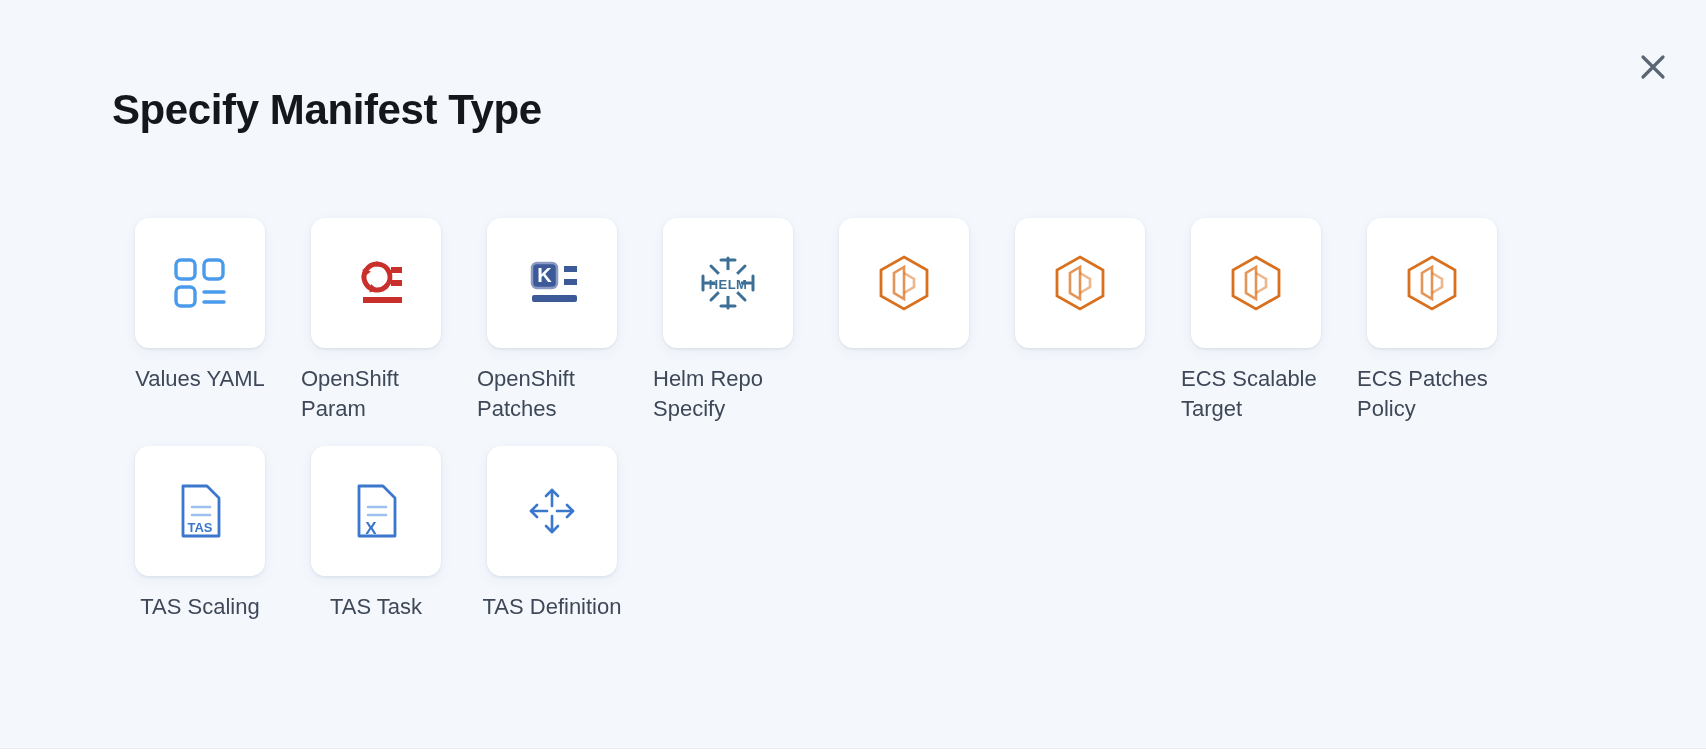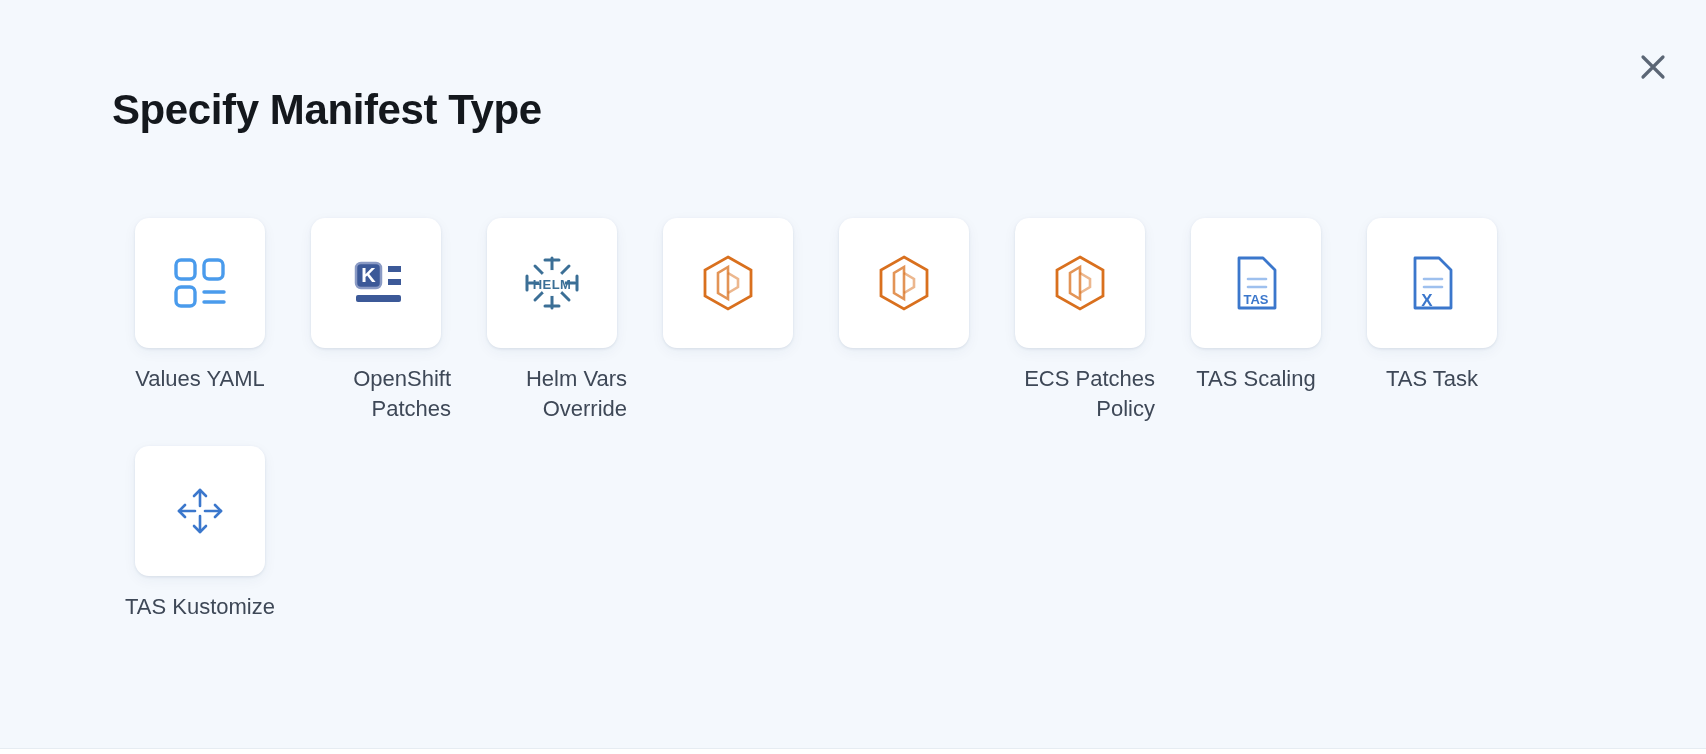--- a/index.html
+++ b/index.html
@@ -95,21 +95,21 @@
     justify-content: center;
     cursor: pointer;
     box-sizing: border-box;
   }
 
   .tile-label {
     margin-top: 16px;
     font-size: 22px;
     line-height: 30px;
     color: #3e4857;
-    text-align: right;
+    text-align: left;
     max-width: 150px;
     word-wrap: break-word;
     font-weight: 400;
   }
 
   .icon-wrap {
     width: 64px;
     height: 64px;
     display: flex;
     align-items: center;
@@ -137,20 +137,36 @@
             <svg width="58" height="58" viewBox="0 0 58 58" fill="none">
         <rect x="5" y="6" width="19" height="19" rx="5" stroke="#4a9bec" stroke-width="3.4"></rect>
         <rect x="33" y="6" width="19" height="19" rx="5" stroke="#4a9bec" stroke-width="3.4"></rect>
         <rect x="5" y="33" width="19" height="19" rx="5" stroke="#4a9bec" stroke-width="3.4"></rect>
         <line x1="33" y1="38" x2="53" y2="38" stroke="#4a9bec" stroke-width="3.4" stroke-linecap="round"></line>
         <line x1="33" y1="48" x2="53" y2="48" stroke="#4a9bec" stroke-width="3.4" stroke-linecap="round"></line>
       </svg>
           </span>
         </div>
         <div class="tile-label">Values YAML</div>
+      </div>
+      <div class="cell">
+        <div class="tile">
+          <span class="icon-wrap">
+            <svg width="58" height="58" viewBox="0 0 58 58" fill="none">
+        <path d="M30 10 a13 13 0 1 0 9.2 22.2" stroke="#c9302c" stroke-width="5" fill="none" stroke-linecap="round"></path>
+        <path d="M30 10 a13 13 0 0 1 9.2 22.2" stroke="#c9302c" stroke-width="5" fill="none" stroke-linecap="round"></path>
+        <path d="M17 23 l-1.5 -8 l8.5 2.5 z" fill="#c9302c"></path>
+        <path d="M31 36 l-8.5 2.5 l1.5 -8.5 z" fill="#c9302c"></path>
+        <rect x="44" y="13" width="11" height="6" fill="#c9302c"></rect>
+        <rect x="44" y="26" width="11" height="6" fill="#c9302c"></rect>
+        <rect x="16" y="43" width="39" height="6" fill="#c9302c"></rect>
+      </svg>
+          </span>
+        </div>
+        <div class="tile-label">OpenShift Param</div>
       </div>
       <div class="cell">
         <div class="tile">
           <span class="icon-wrap">
             <svg width="58" height="58" viewBox="0 0 58 58" fill="none">
         <rect x="9" y="9" width="25" height="25" rx="5" fill="#3c5998" stroke="#8a9ac4" stroke-width="2.5"></rect>
         <text x="21.5" y="28" text-anchor="middle" font-family="Liberation Sans, sans-serif" font-size="20" font-weight="bold" fill="#ffffff">K</text>
         <rect x="41" y="12" width="13" height="6" fill="#3c5998"></rect>
         <rect x="41" y="25" width="13" height="6" fill="#3c5998"></rect>
         <rect x="9" y="41" width="45" height="7" rx="2" fill="#3c5998"></rect>
@@ -175,21 +191,21 @@
           <line x1="24" y1="6" x2="38" y2="6"></line>
           <line x1="24" y1="52" x2="38" y2="52"></line>
           <line x1="6" y1="22" x2="6" y2="36"></line>
           <line x1="56" y1="22" x2="56" y2="36"></line>
         </g>
         <circle cx="31" cy="29" r="13" fill="#ffffff"></circle>
         <text x="31" y="35" text-anchor="middle" font-family="Liberation Sans, sans-serif" font-size="13" font-weight="bold" fill="#3b6f96" letter-spacing="0.4">HELM</text>
       </svg>
           </span>
         </div>
-        <div class="tile-label">Helm Vars Override</div>
+        <div class="tile-label">Helm Repo Specify</div>
       </div>
       <div class="cell">
         <div class="tile">
           <span class="icon-wrap">
             <svg width="60" height="60" viewBox="0 0 60 60" fill="none">
         <path d="M30 4 L53 17 L53 43 L30 56 L7 43 L7 17 Z" stroke="#d9701e" stroke-width="2.8" fill="none"></path>
         <path d="M30 14 L30 46 L20 40 L20 20 Z" stroke="#d9701e" stroke-width="2.6" fill="none" opacity="0.75"></path>
         <path d="M30 20 L40 26 L40 34 L30 40" stroke="#d9701e" stroke-width="2.6" fill="none" opacity="0.5"></path>
       </svg>
           </span>
@@ -198,20 +214,32 @@
       <div class="cell">
         <div class="tile">
           <span class="icon-wrap">
             <svg width="60" height="60" viewBox="0 0 60 60" fill="none">
         <path d="M30 4 L53 17 L53 43 L30 56 L7 43 L7 17 Z" stroke="#d9701e" stroke-width="2.8" fill="none"></path>
         <path d="M30 14 L30 46 L20 40 L20 20 Z" stroke="#d9701e" stroke-width="2.6" fill="none" opacity="0.75"></path>
         <path d="M30 20 L40 26 L40 34 L30 40" stroke="#d9701e" stroke-width="2.6" fill="none" opacity="0.5"></path>
       </svg>
           </span>
         </div>
+      </div>
+      <div class="cell">
+        <div class="tile">
+          <span class="icon-wrap">
+            <svg width="60" height="60" viewBox="0 0 60 60" fill="none">
+        <path d="M30 4 L53 17 L53 43 L30 56 L7 43 L7 17 Z" stroke="#d9701e" stroke-width="2.8" fill="none"></path>
+        <path d="M30 14 L30 46 L20 40 L20 20 Z" stroke="#d9701e" stroke-width="2.6" fill="none" opacity="0.75"></path>
+        <path d="M30 20 L40 26 L40 34 L30 40" stroke="#d9701e" stroke-width="2.6" fill="none" opacity="0.5"></path>
+      </svg>
+          </span>
+        </div>
+        <div class="tile-label">ECS Scalable Target</div>
       </div>
       <div class="cell">
         <div class="tile">
           <span class="icon-wrap">
             <svg width="60" height="60" viewBox="0 0 60 60" fill="none">
         <path d="M30 4 L53 17 L53 43 L30 56 L7 43 L7 17 Z" stroke="#d9701e" stroke-width="2.8" fill="none"></path>
         <path d="M30 14 L30 46 L20 40 L20 20 Z" stroke="#d9701e" stroke-width="2.6" fill="none" opacity="0.75"></path>
         <path d="M30 20 L40 26 L40 34 L30 40" stroke="#d9701e" stroke-width="2.6" fill="none" opacity="0.5"></path>
       </svg>
           </span>
@@ -254,19 +282,19 @@
           <line x1="29" y1="34" x2="29" y2="50"></line>
           <polyline points="23,44 29,50 35,44"></polyline>
           <line x1="8" y1="29" x2="24" y2="29"></line>
           <polyline points="14,23 8,29 14,35"></polyline>
           <line x1="34" y1="29" x2="50" y2="29"></line>
           <polyline points="44,23 50,29 44,35"></polyline>
         </g>
       </svg>
           </span>
         </div>
-        <div class="tile-label">TAS Kustomize</div>
+        <div class="tile-label">TAS Definition</div>
       </div>
     </div>
 
 </div>
 
 <div id="modal-bottom-rule"></div>
 
 </body></html>

